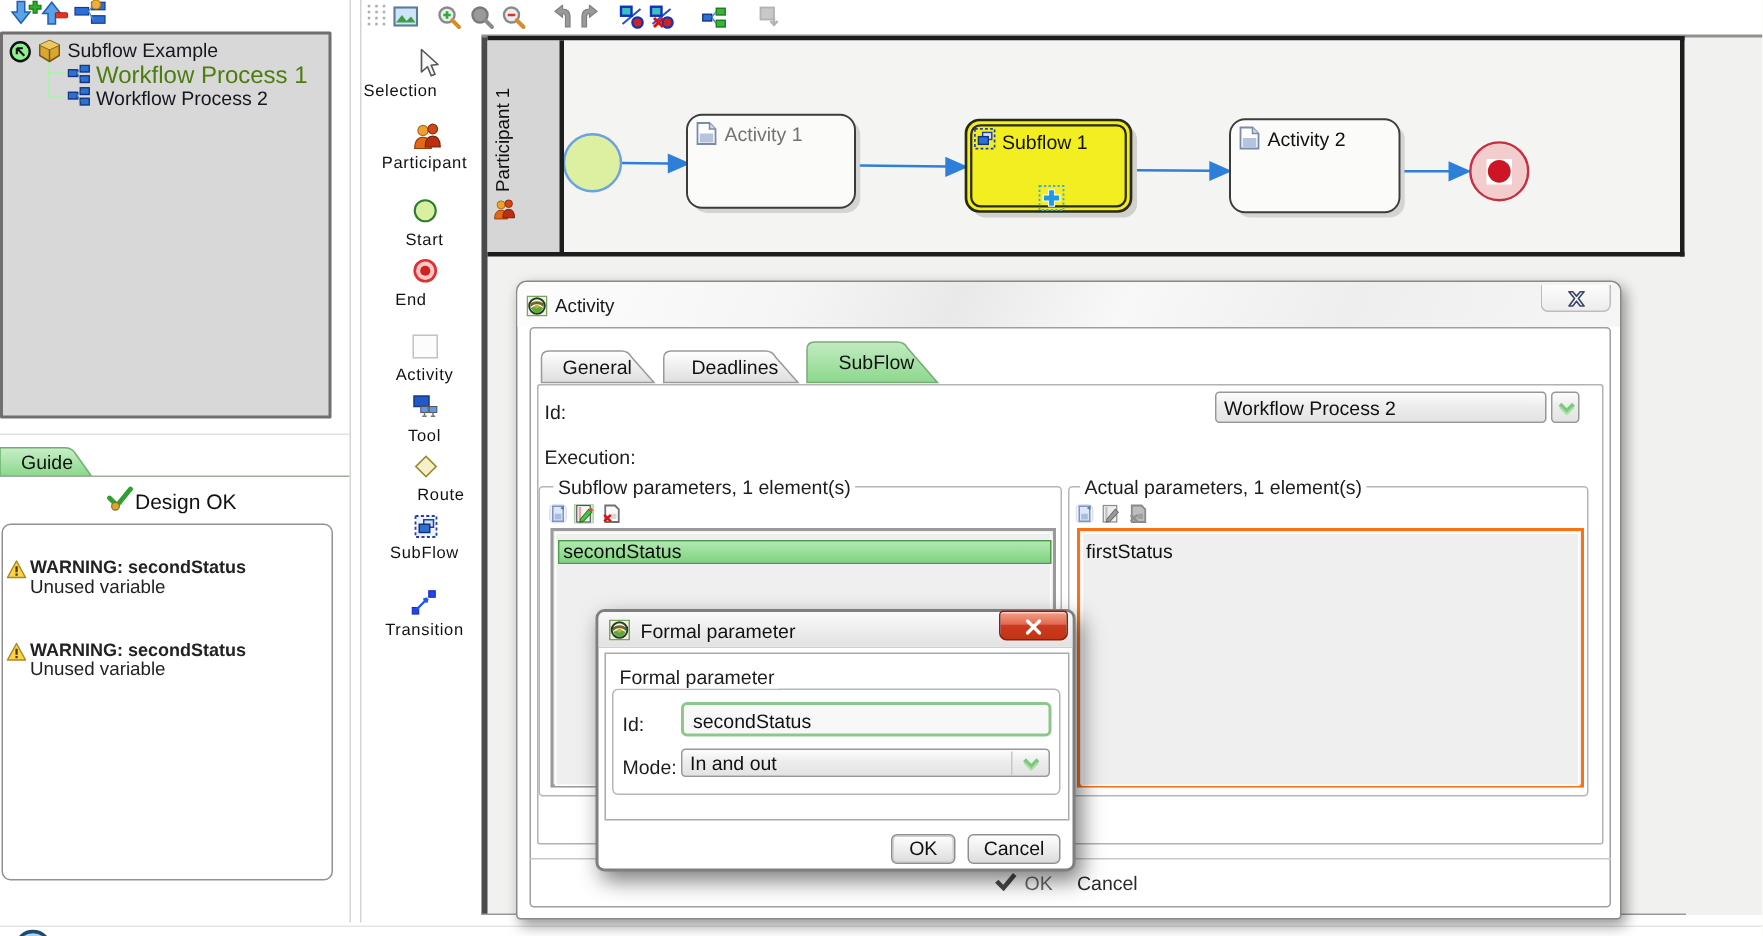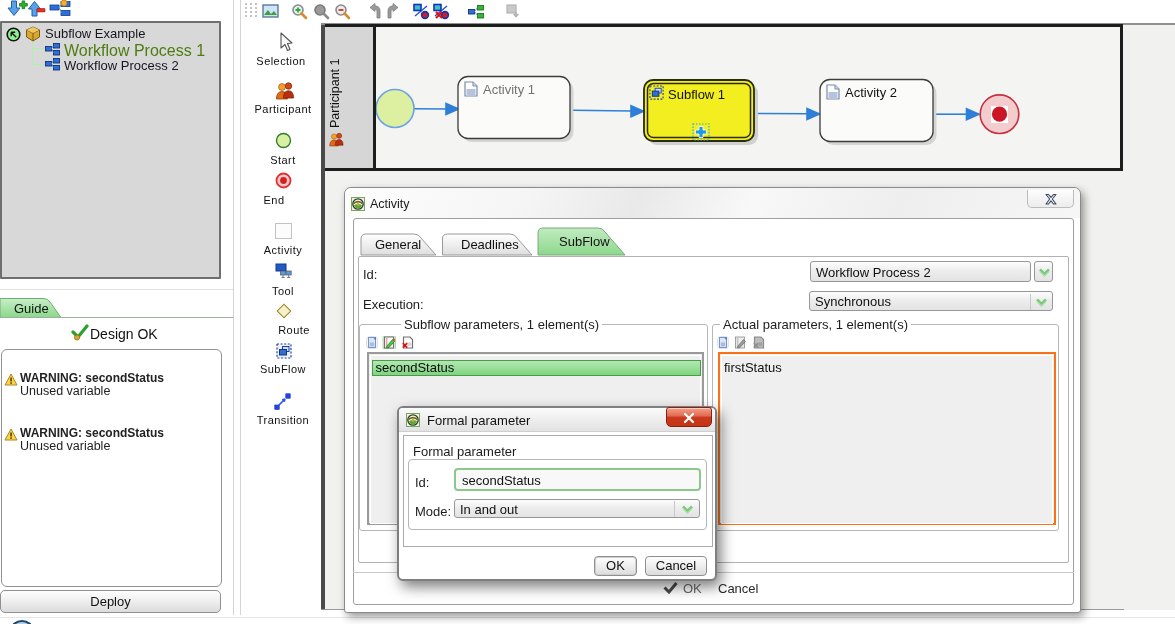--- a/index.html
+++ b/index.html
@@ -102,21 +102,20 @@
 <div class="abs" style="left:20px;top:384px;font-size:12.5px;color:#222;">Unused variable</div>
 
 <svg class="abs" style="left:4px;top:428px;" width="14" height="14" viewBox="0 0 14 14">
   <path d="M7 1 L13 12 L1 12 Z" fill="#ffd24a" stroke="#a98a20" stroke-width="1" stroke-linejoin="round"></path>
   <rect x="6.3" y="4.5" width="1.5" height="4" fill="#4a3a00"></rect>
   <rect x="6.3" y="9.3" width="1.5" height="1.5" fill="#4a3a00"></rect>
 </svg>
 <div class="abs" style="left:20px;top:426px;font-size:12px;font-weight:bold;color:#222;">WARNING: secondStatus</div>
 <div class="abs" style="left:20px;top:439px;font-size:12.5px;color:#222;">Unused variable</div>
 
-<div class="btn" style="left:0px;top:590px;width:221px;height:23px;line-height:21px;border-radius:5px;">Deploy</div>
 
 <div class="abs" style="left:0;top:617px;width:1175px;height:1px;background:#e6e6e6;"></div>
 <svg class="abs" style="left:10px;top:619px;" width="26" height="5" viewBox="0 0 26 5">
   <ellipse cx="12" cy="11" rx="10.5" ry="9" fill="#b9cfe2" stroke="#1c4a72" stroke-width="2.2"></ellipse>
 </svg>
 
 <div class="abs" style="left:233px;top:0;width:1px;height:615px;background:#d4d4d4;"></div>
 <div class="abs" style="left:240px;top:0;width:1px;height:615px;background:#d4d4d4;"></div>
 
 <svg class="abs" style="left:244px;top:2px;" width="14" height="18" viewBox="0 0 14 18">
@@ -190,21 +189,21 @@
 
   <g transform="translate(243,0)" opacity="0.75">
     <rect x="2" y="2" width="9" height="8" fill="#b8b8b8" stroke="#9a9a9a" stroke-width="1.2"></rect>
     <path d="M11 9 L11 13 M8.6 11 L11 13.6 L13.4 11" stroke="#9a9a9a" stroke-width="1.6" fill="none"></path>
   </g>
 </svg>
 
 <svg class="abs" style="left:279px;top:32px;" width="15" height="21" viewBox="0 0 15 21">
   <path d="M2 1 L2 16 L6 12.5 L8.5 18.5 L11 17.5 L8.5 11.5 L13 11 Z" fill="#f8f8f8" stroke="#555" stroke-width="1.1" stroke-linejoin="round"></path>
 </svg>
-<div class="abs t11" style="left:240px;top:55px;width:82px;text-align:center;">Selection</div>
+<div class="abs t11" style="left:226px;top:55px;width:82px;text-align:center;">Selection</div>
 
 <svg class="abs" style="left:273px;top:82px;" width="23" height="20" viewBox="0 0 23 20">
   <circle cx="9" cy="5" r="3.4" fill="#f0a030" stroke="#b06a10" stroke-width="0.8"></circle>
   <path d="M3.5 17 Q3.5 9.5 9 9.5 Q14.5 9.5 14.5 17 Z" fill="#e06a18" stroke="#9a3a08" stroke-width="0.8"></path>
   <circle cx="15.5" cy="4" r="3.2" fill="#d04818" stroke="#8a2a08" stroke-width="0.8"></circle>
   <path d="M10.5 16 Q10.5 8.8 15.5 8.8 Q20.5 8.8 20.5 16 Z" fill="#b83010" stroke="#7a2005" stroke-width="0.8"></path>
 </svg>
 <div class="abs t11" style="left:242px;top:103px;width:82px;text-align:center;">Participant</div>
 
 <svg class="abs" style="left:275px;top:132px;" width="17" height="17" viewBox="0 0 17 17">
@@ -378,31 +377,23 @@
   <div class="combo" style="left:465px;top:73px;width:221px;height:21px;">
         <span class="txt">Workflow Process 2</span>
       </div>
   <div class="combo" style="left:689px;top:73px;width:19px;height:21px;">
     <svg class="chev" style="left:3px;top:6px;" width="13" height="9" viewBox="0 0 13 9">
           <path d="M2 1.5 L6.5 6 L11 1.5" stroke="#7cc87c" stroke-width="2.6" fill="none"></path>
           <path d="M2 3.5 L6.5 8 L11 3.5" stroke="#a8e0a8" stroke-width="1.4" fill="none"></path>
         </svg>
   </div>
   <div class="abs t13" style="left:18px;top:109px;">Execution:</div>
-  <div class="combo" style="left:464px;top:103px;width:244px;height:20px;">
-        <span class="txt">Synchronous</span>
-    <svg class="chev" style="right:4px;top:6px;" width="13" height="9" viewBox="0 0 13 9">
-          <path d="M2 1.5 L6.5 6 L11 1.5" stroke="#7cc87c" stroke-width="2.6" fill="none"></path>
-          <path d="M2 3.5 L6.5 8 L11 3.5" stroke="#a8e0a8" stroke-width="1.4" fill="none"></path>
-        </svg>
-    <div class="abs" style="right:21px;top:2px;width:1px;height:16px;background:#c8c8c8;"></div>
-  </div>
 
   <div class="gb" style="left:13.5px;top:136px;width:349px;height:207px;"></div>
-  <div class="gblabel" style="left:24px;top:129px;margin-left:32px;">Subflow parameters, 1 element(s)</div>
+  <div class="gblabel" style="left:24px;top:129px;">Subflow parameters, 1 element(s)</div>
 
   <svg class="abs" style="left:21px;top:148px;" width="52" height="13" viewBox="0 0 52 13">
     <g>
       <rect x="0.5" y="0.5" width="11" height="12" rx="3" fill="#f2f4f8" stroke="#dde2ea" stroke-width="1"></rect>
       <rect x="2.5" y="1.5" width="7" height="10" fill="#dce6f6" stroke="#7a94c4" stroke-width="1"></rect>
       <rect x="3.8" y="6.5" width="4.4" height="3.8" fill="#a8bce0"></rect>
       <path d="M7.5 2.8 L10 1 L10 4 Z" fill="#5a7ab4"></path>
     </g>
     <g transform="translate(17,0)">
       <rect x="0" y="0" width="12.5" height="13" rx="1" fill="#d4eed0" stroke="#a8cca4" stroke-width="0.8"></rect>

